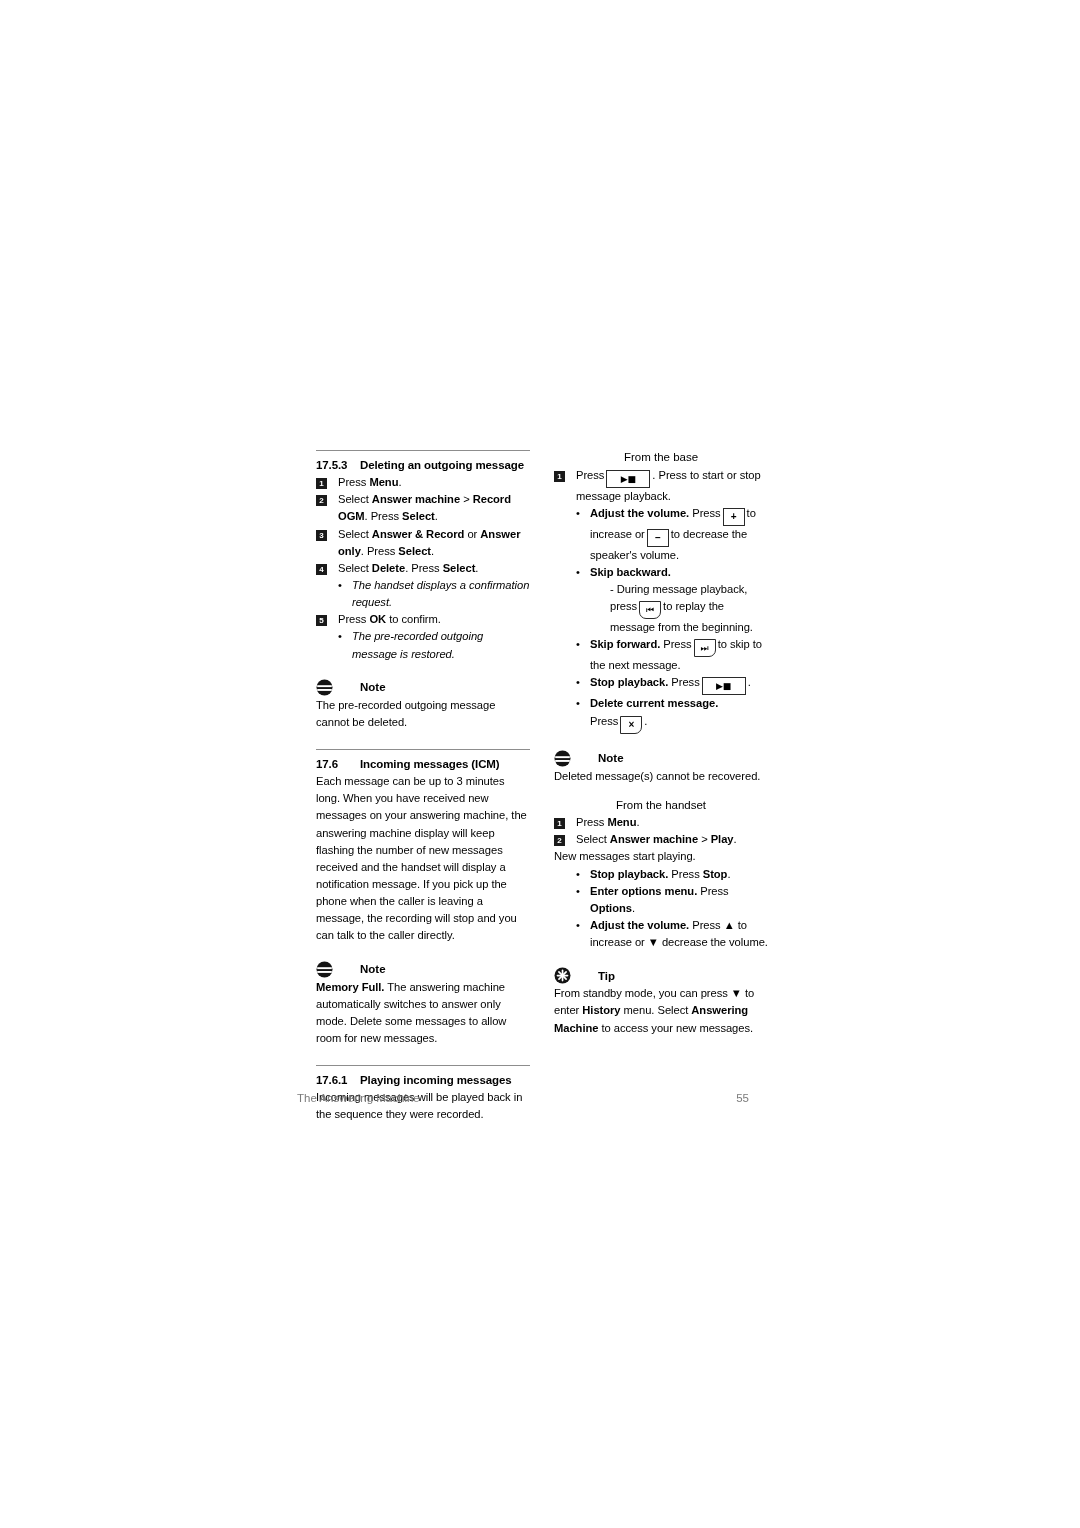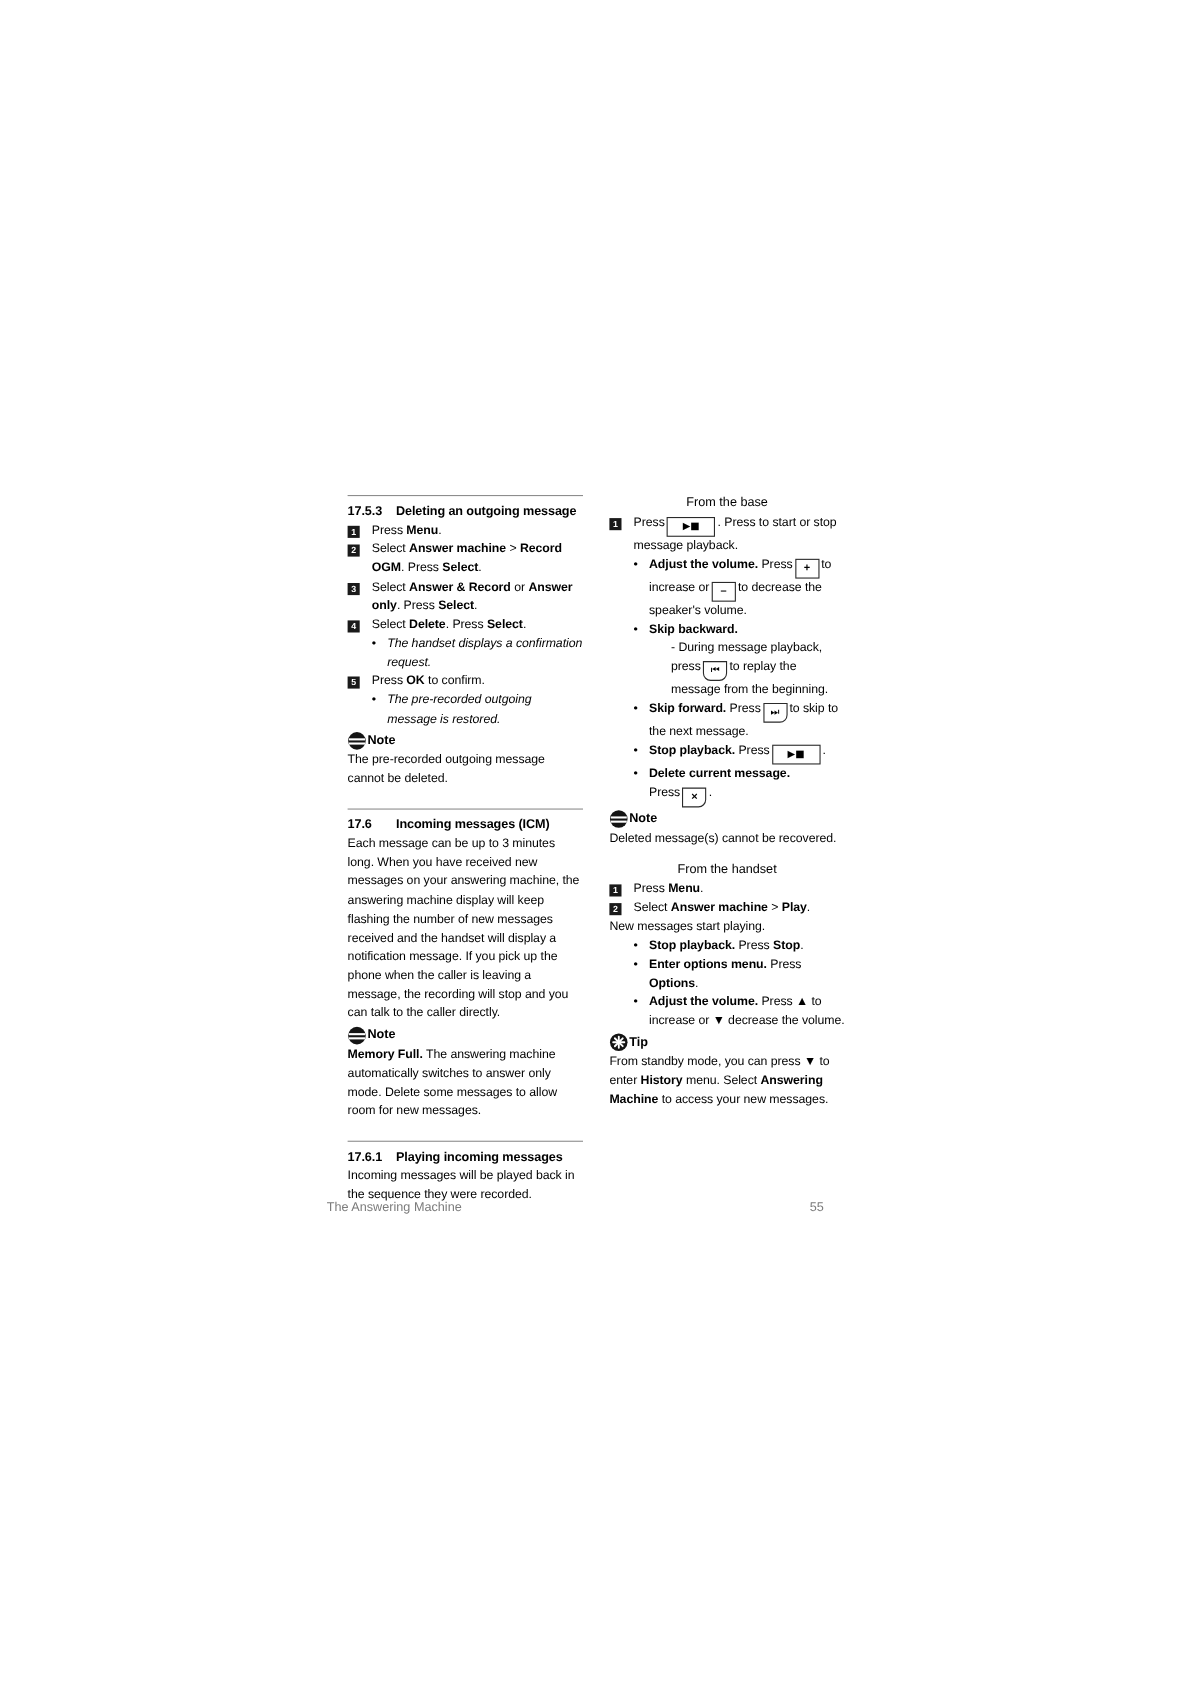--- a/index.html
+++ b/index.html
@@ -117,22 +117,22 @@
     line-height: 1.53;
     margin-left: 56px;
     letter-spacing: -0.05px;
   }
   .indent-36 { margin-left: 36px; }
 
   
   .callout-head {
     display: flex;
     align-items: center;
-    gap: 1px;
-    margin-top: 2px;
+    gap: 27px;
+    margin-top: 16px;
     margin-bottom: 1px;
   }
   .callout-title {
     font-size: 11.5px;
     font-weight: bold;
   }
   .callout-icon { flex: 0 0 auto; display: block; }
 
   
   .key {

